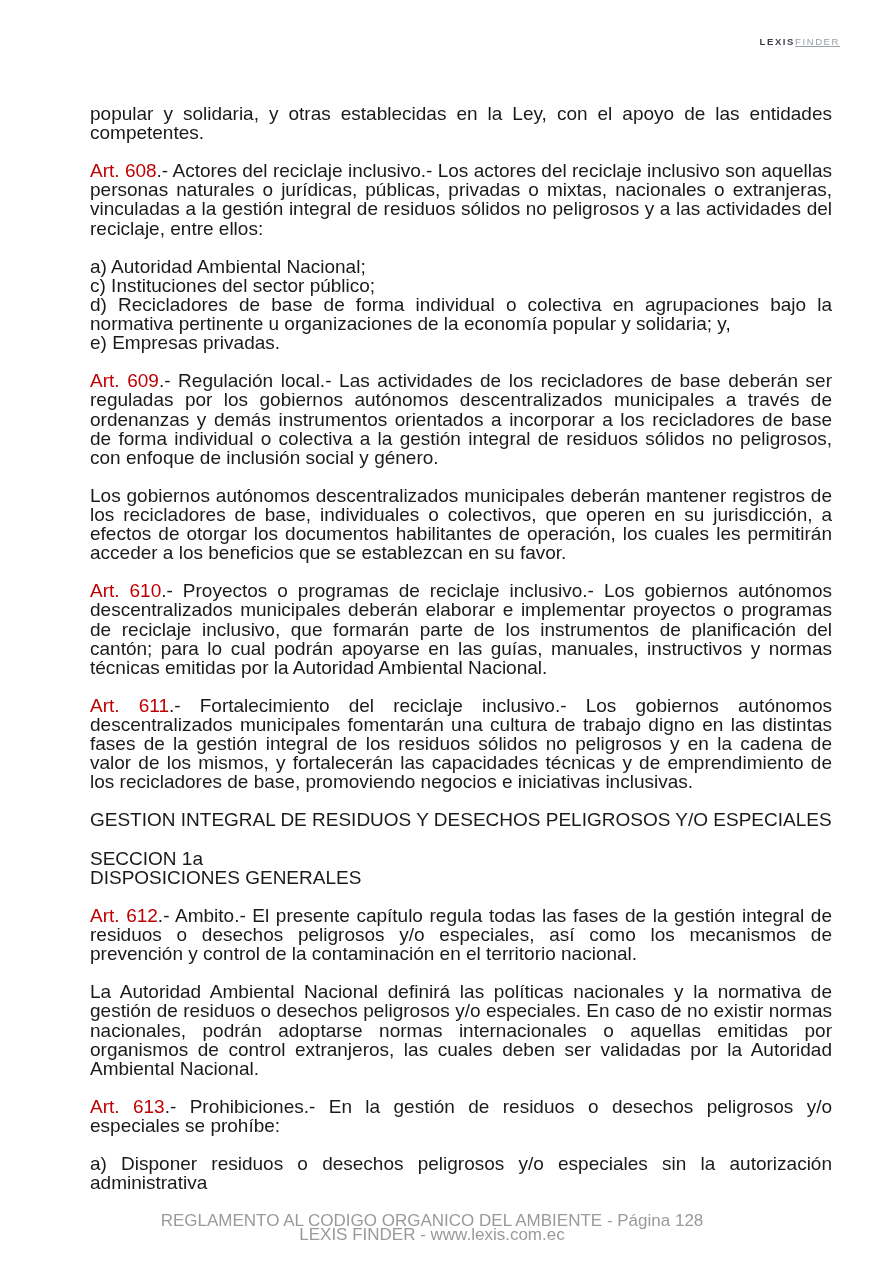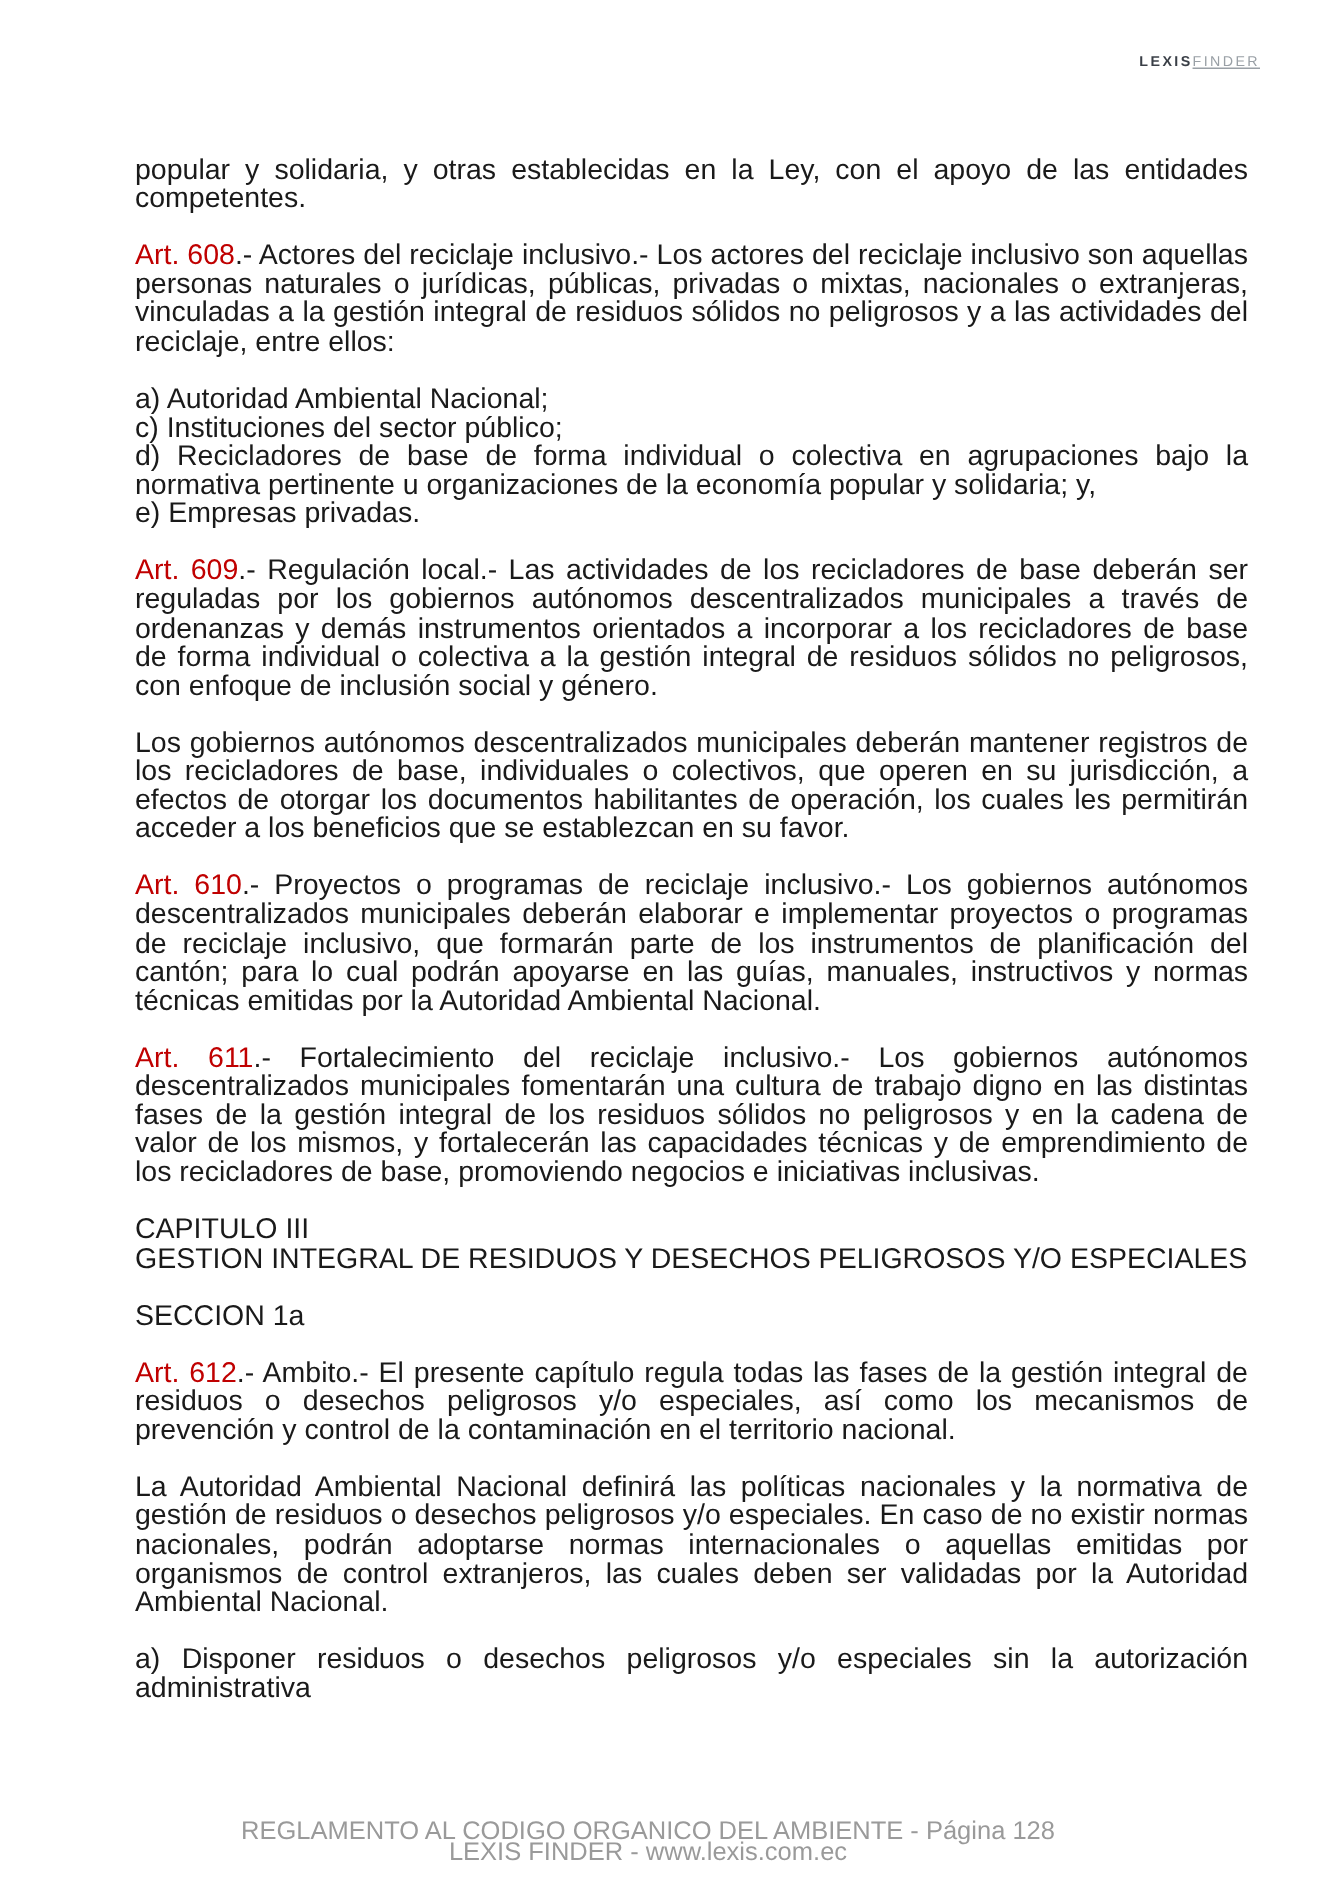--- a/index.html
+++ b/index.html
@@ -38,30 +38,31 @@
   </div>
 
   <p><span class="art">Art. 609</span><span>.- Regulación local.- Las actividades de los recicladores de base deberán ser reguladas por los gobiernos autónomos descentralizados municipales a través de ordenanzas y demás instrumentos orientados a incorporar a los recicladores de base de forma individual o colectiva a la gestión integral de residuos sólidos no peligrosos, con enfoque de inclusión social y género.</span></p>
   <p>Los gobiernos autónomos descentralizados municipales deberán mantener registros de los recicladores de base, individuales o colectivos, que operen en su jurisdicción, a efectos de otorgar los documentos habilitantes de operación, los cuales les permitirán acceder a los beneficios que se establezcan en su favor.</p>
 
   <p><span class="art">Art. 610</span><span>.- Proyectos o programas de reciclaje inclusivo.- Los gobiernos autónomos descentralizados municipales deberán elaborar e implementar proyectos o programas de reciclaje inclusivo, que formarán parte de los instrumentos de planificación del cantón; para lo cual podrán apoyarse en las guías, manuales, instructivos y normas técnicas emitidas por la Autoridad Ambiental Nacional.</span></p>
 
   <p><span class="art">Art. 611</span><span>.- Fortalecimiento del reciclaje inclusivo.- Los gobiernos autónomos descentralizados municipales fomentarán una cultura de trabajo digno en las distintas fases de la gestión integral de los residuos sólidos no peligrosos y en la cadena de valor de los mismos, y fortalecerán las capacidades técnicas y de emprendimiento de los recicladores de base, promoviendo negocios e iniciativas inclusivas.</span></p>
 
   <div class="heading">
-    <div>CAPITULO III</div>
     <div>GESTION INTEGRAL DE RESIDUOS Y DESECHOS PELIGROSOS Y/O ESPECIALES</div>
   </div>
 
   <div class="heading">
     <div>SECCION 1a</div>
+    <div>DISPOSICIONES GENERALES</div>
   </div>
 
   <p><span class="art">Art. 612</span><span>.- Ambito.- El presente capítulo regula todas las fases de la gestión integral de residuos o desechos peligrosos y/o especiales, así como los mecanismos de prevención y control de la contaminación en el territorio nacional.</span></p>
   <p>La Autoridad Ambiental Nacional definirá las políticas nacionales y la normativa de gestión de residuos o desechos peligrosos y/o especiales. En caso de no existir normas nacionales, podrán adoptarse normas internacionales o aquellas emitidas por organismos de control extranjeros, las cuales deben ser validadas por la Autoridad Ambiental Nacional.</p>
 
+  <p><span class="art">Art. 613</span><span>.- Prohibiciones.- En la gestión de residuos o desechos peligrosos y/o especiales se prohíbe:</span></p>
   <p style="text-align:justify;text-align-last:justify">a) Disponer residuos o desechos peligrosos y/o especiales sin la autorización administrativa</p>
 </div>
 
 <div class="footer">
   <div>REGLAMENTO AL CODIGO ORGANICO DEL AMBIENTE - Página 128</div>
   <div>LEXIS FINDER - www.lexis.com.ec</div>
 </div>
 
 </body></html>

